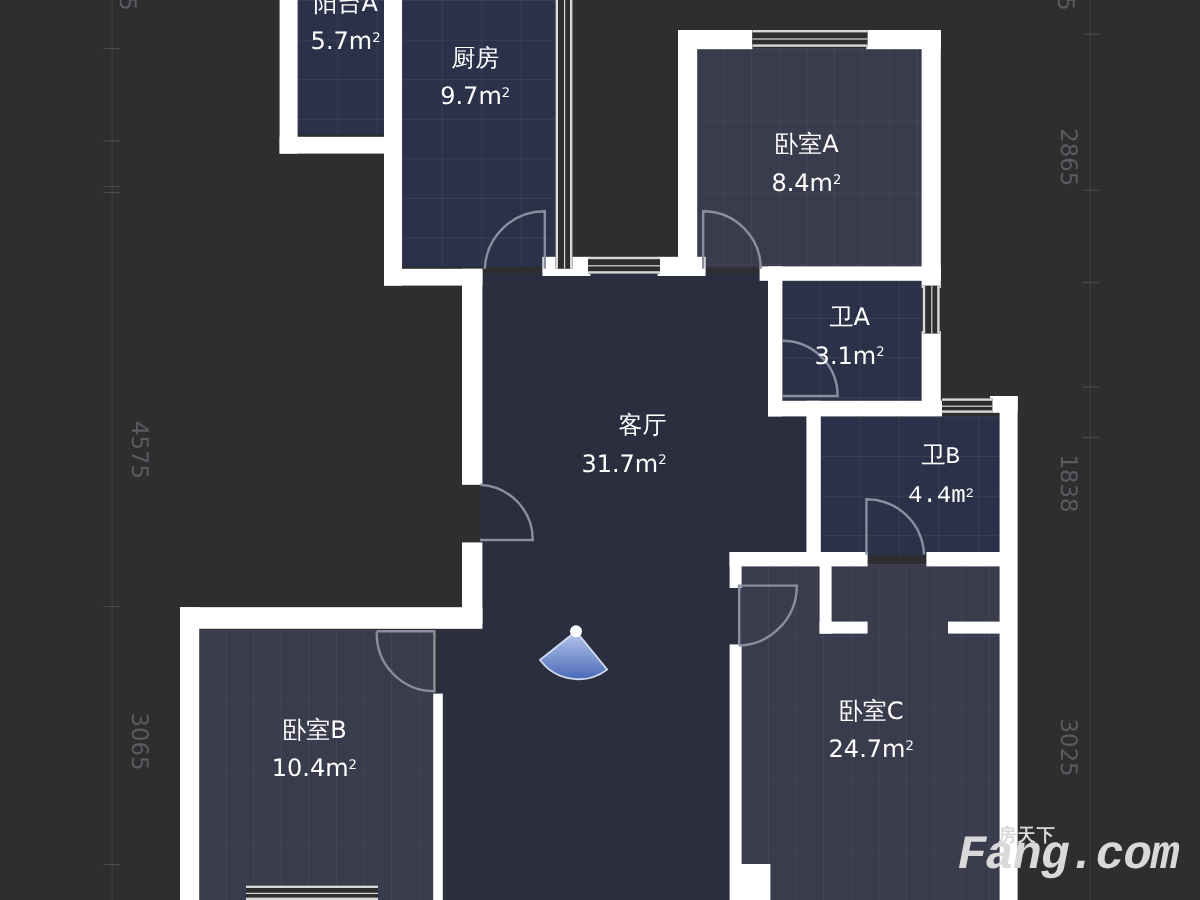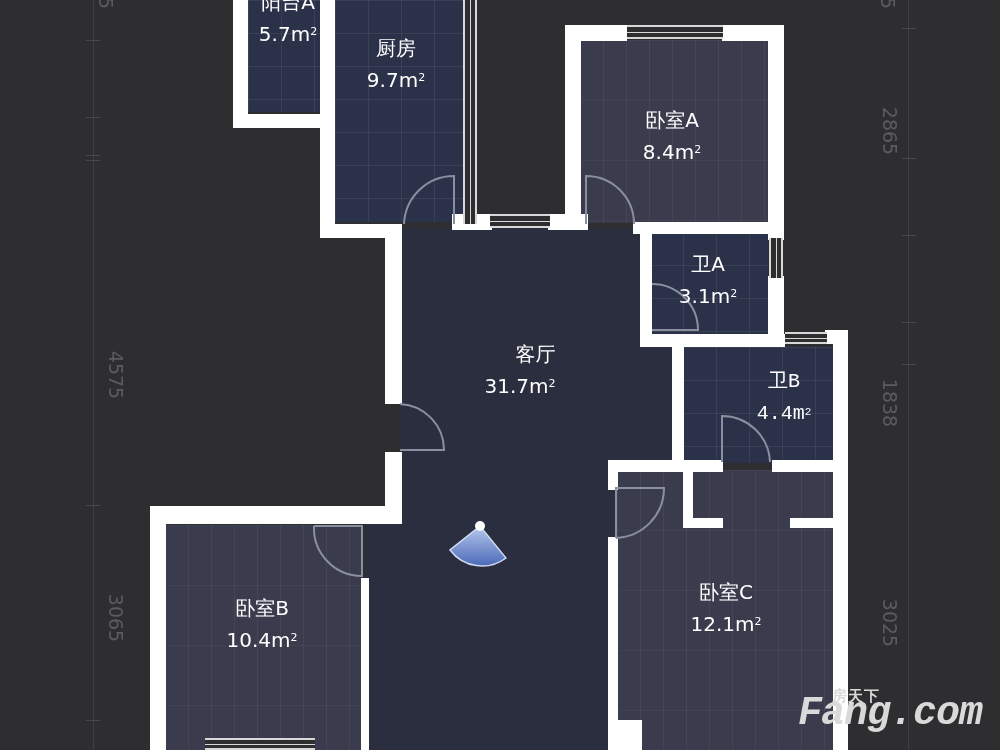--- a/index.html
+++ b/index.html
@@ -153,19 +153,19 @@
 <div class="label" style="left:520px;top:338px;text-align:right;">
   <div>客厅</div>
   <div class="area"><span>31.7</span><span>m</span><sup>2</sup></div>
 </div>
 <div class="label" style="left:262px;top:592px;">
   <div>卧室B</div>
   <div class="area"><span>10.4</span><span>m</span><sup>2</sup></div>
 </div>
 <div class="label" style="left:726px;top:576px;">
   <div>卧室C</div>
-  <div class="area"><span>12.1</span><span>m</span><sup>2</sup></div>
+  <div class="area"><span>24.7</span><span>m</span><sup>2</sup></div>
 </div>
 
 <div class="logo">
   <span class="cn">房天下</span>
   <span class="big">Fang.com</span>
 </div>
 
 </body></html>

